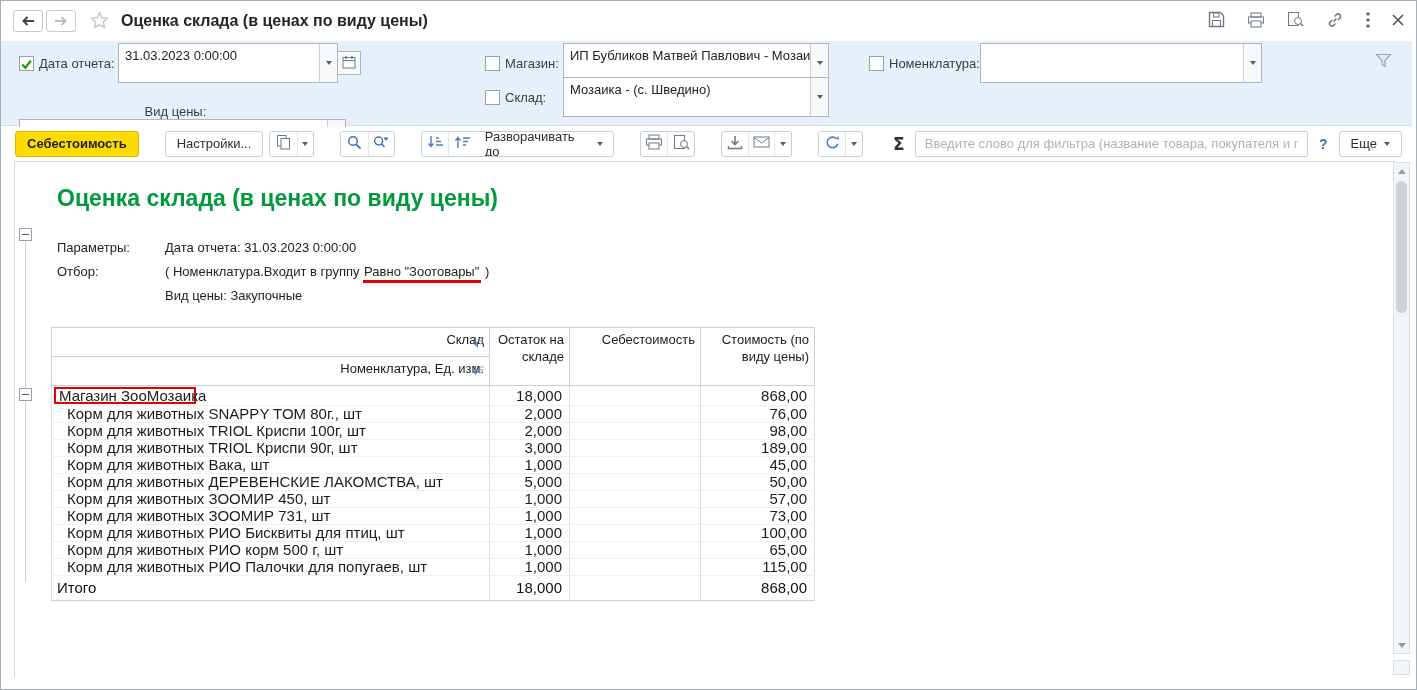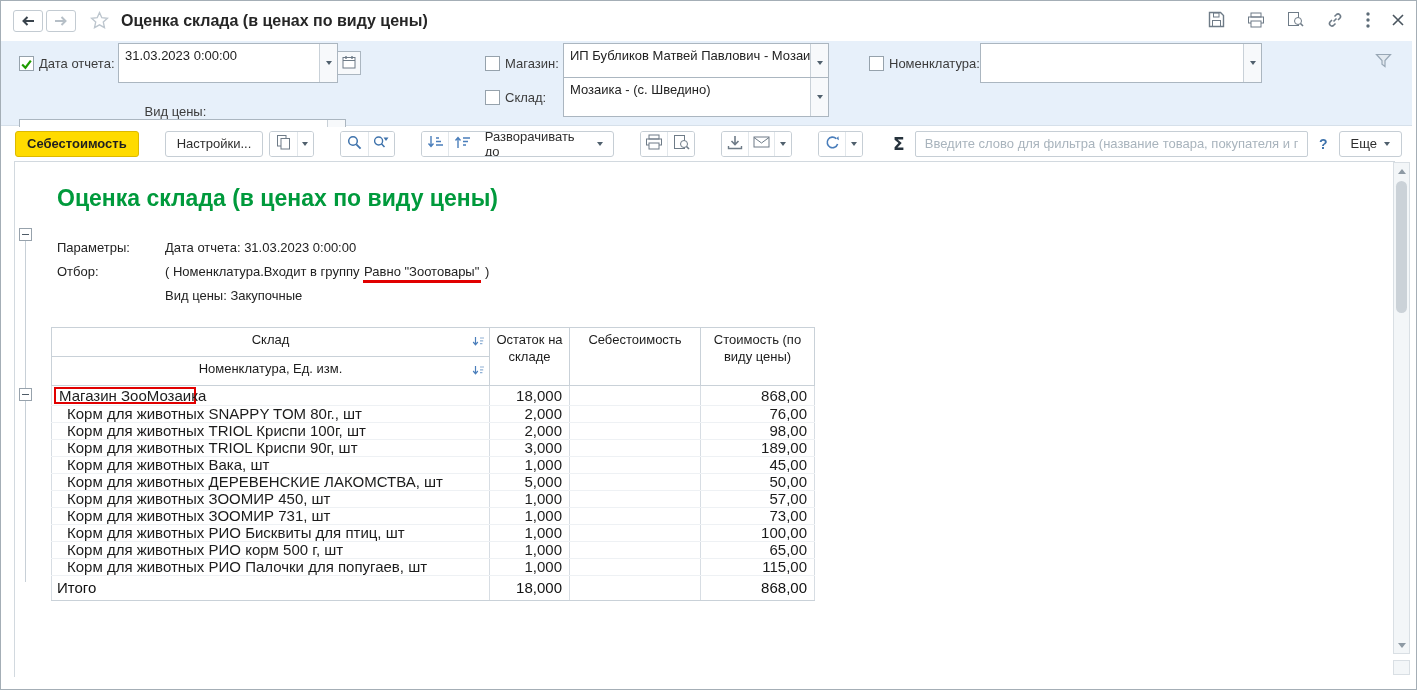--- a/index.html
+++ b/index.html
@@ -65,21 +65,21 @@
   .group-toggle::before { content:""; display:block; width:7px; height:1px; background:#4e5b66; margin:5px auto 0; }
   .gt-1 { top:66px; }
   .gt-2 { top:226px; }
   .r-title { position:absolute; left:42px; top:23px; font-size:23px; font-weight:bold; color:#009A3C; white-space:nowrap; }
   .r-params { position:absolute; left:42px; top:78px; font-size:13px; color:#222; }
   .p-row { display:flex; margin-bottom:9px; }
   .p-label { width:108px; flex:0 0 108px; }
   .red-underline { border-bottom:3px solid #E10000; padding:0 2px 1px 1px; }
 
   .r-table { position:absolute; left:36px; top:165px; border-collapse:collapse; table-layout:fixed; background:#fff; }
-  .r-table th { border:1px solid #C9D1D8; font-weight:normal; font-size:13px; text-align:center; vertical-align:top; padding:4px 5px; color:#1c1c1c; line-height:1.3; position:relative;margin-top:6px; }
+  .r-table th { border:1px solid #C9D1D8; font-weight:normal; font-size:13px; text-align:right; vertical-align:top; padding:4px 5px; color:#1c1c1c; line-height:1.3; position:relative;margin-top:6px; }
   .th-a { height:29px; }
   .r-table td { border-left:1px solid #D7DDE3; border-right:1px solid #D7DDE3; border-top:1px solid #EEF1F4; border-bottom:1px solid #EEF1F4; font-size:15px; padding:1px 4px; color:#1c1c1c; white-space:nowrap; overflow:hidden; line-height:14px; }
   .num { text-align:right; padding-right:7px !important; }
   .item-name { padding-left:15px !important; }
   .group-name { padding-left:2px !important; }
   .red-box { display:inline-block; width:142px; border:2px solid #E10000; padding:0 3px; line-height:13px; }
   .total-row td { font-size:15px; line-height:18px; border-top:1px solid #AEB7BF; border-bottom:1px solid #C9D1D8; padding:3px 5px; color:#111;margin-top:24px; }
   .hsort { position:absolute; right:4px; top:7px; cursor:pointer; }
 
   

